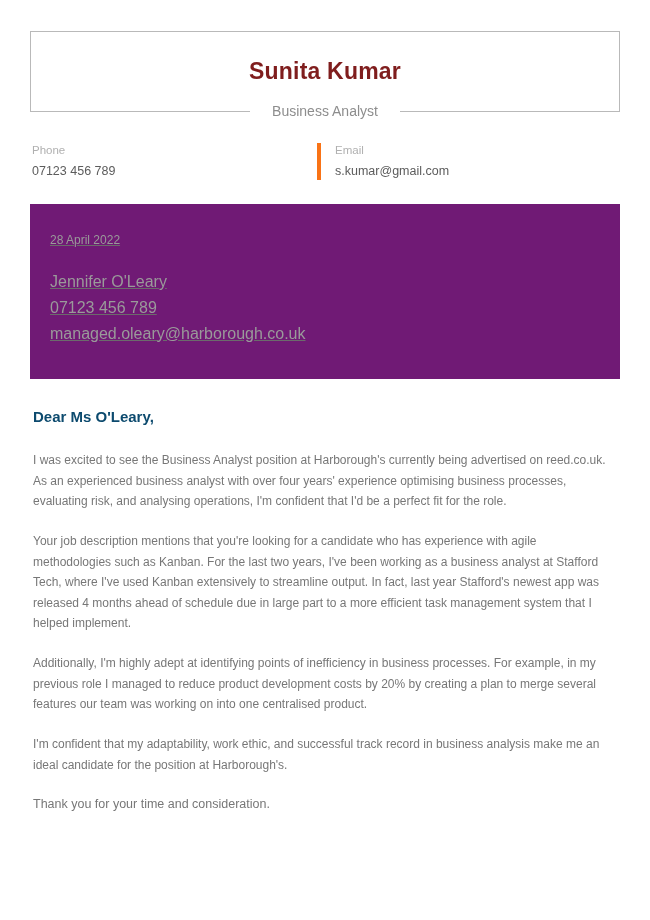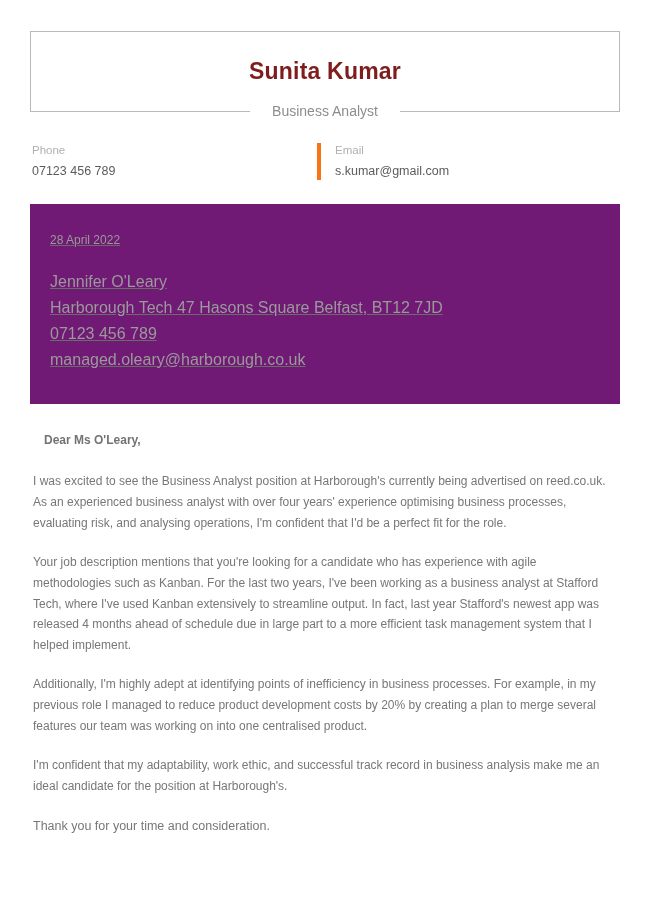--- a/index.html
+++ b/index.html
@@ -139,26 +139,25 @@
     line-height: 1.62;
   }
 
   
   .letter-body {
     margin-top: 27px;
     padding: 0 3px;
   }
 
   .salutation {
-    font-size: 12px;
+    font-size: 15px;
     font-weight: bold;
-    color: #737373;
+    color: #0c4a6e;
     line-height: 1.5;
     margin-bottom: 22px;
-    margin-left: 11px;
   }
 
   .body-para {
     font-size: 12px;
     color: #777777;
     line-height: 1.72;
     margin-bottom: 19px;
   }
 
   .closing-para {
@@ -198,21 +197,20 @@
       <div class="contact-value">s.kumar@gmail.com</div>
     </div>
 
 
 
   </div>
 
   <div class="recipient-block">
     <div class="recipient-date">28 April 2022</div>
     <div class="recipient-line">Jennifer O'Leary</div>
-    <div class="recipient-line">Harborough Tech 47 Hasons Square Belfast, BT12 7JD</div>
     <div class="recipient-line">07123 456 789</div>
     <div class="recipient-line">managed.oleary@harborough.co.uk</div>
   </div>
 
   <div class="letter-body">
 
     <div class="salutation">Dear Ms O'Leary,</div>
 
     <p class="body-para">I was excited to see the Business Analyst position at Harborough's currently being advertised on reed.co.uk. As an experienced business analyst with over four years' experience optimising business processes, evaluating risk, and analysing operations, I'm confident that I'd be a perfect fit for the role.</p>
 

